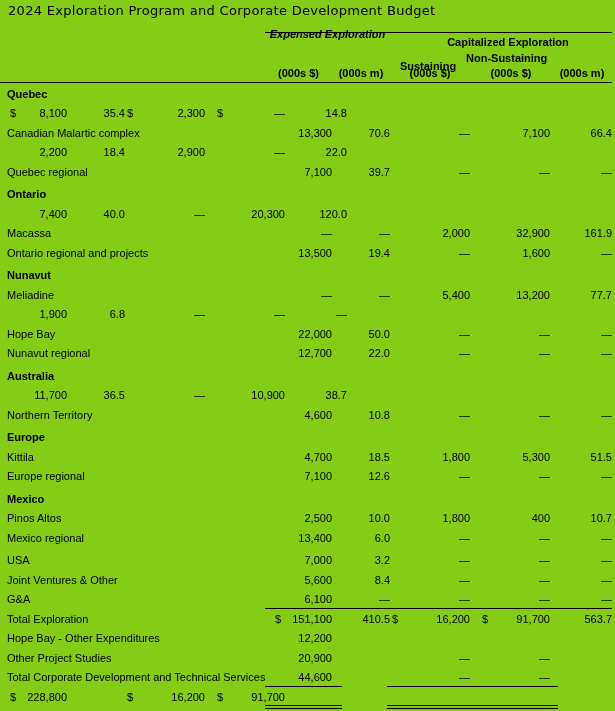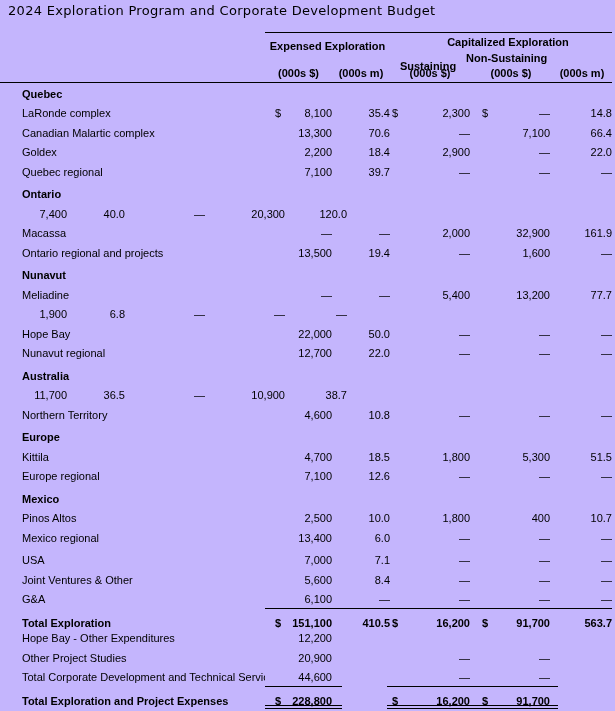--- a/index.html
+++ b/index.html
@@ -1,57 +1,57 @@
 <!DOCTYPE html>
 <html><head>
 <meta charset="utf-8">
 <style>
   html,body { margin:0; padding:0; background:#fff; }
   .page {
     position:relative; width:615px; height:711px; overflow:hidden;
-    background:#c4b5fd; color:#000;
+    background:#84cc16; color:#000;
     font-family:"Liberation Sans", sans-serif; font-size:11px;
   }
   .title {
     position:absolute; left:8px; top:3px;
     font-family:"DejaVu Sans", sans-serif; font-size:13px; letter-spacing:0.3px;
     white-space:nowrap;
   }
   .rule { position:absolute; height:1px; background:#000; }
   .rule-top  { left:265px; top:32px; width:347px; }
   .rule-full { left:0px;  top:82px; width:612px; }
 
   .hdr { position:absolute; font-weight:bold; text-align:center; white-space:nowrap; line-height:13px; }
-  .grp-expensed    { left:265px; top:40px; width:125px; }
+  .grp-expensed    { left:265px; top:28px; width:125px;font-style:italic; }
   .grp-capitalized { left:397px; top:36px; width:222px; }
   .sub-sustaining     { left:390px; top:52px; width:76px;margin-top:8px; }
   .sub-nonsustaining  { left:466px; top:52px; width:68px; }
   .unit.u1 { left:265px; top:67px; width:67px; }
   .unit.u2 { left:332px; top:67px; width:58px; }
   .unit.u3 { left:390px; top:67px; width:80px; }
   .unit.u4 { left:470px; top:67px; width:82px; }
   .unit.u5 { left:552px; top:67px; width:60px; }
 
   .rows { position:absolute; left:0; top:84px; width:612px; }
   .row { position:relative; display:flex; align-items:center; height:19.5px; }
   .spacer { height:3px; }
-  .lbl { width:265px; padding-left:22px; box-sizing:border-box; white-space:nowrap; overflow:hidden; }
+  .lbl { width:265px; padding-left:7px; box-sizing:border-box; white-space:nowrap; overflow:hidden; }
   .cell { position:relative; text-align:right; white-space:nowrap; box-sizing:border-box; }
   .cell.c1 { width:67px; }
   .cell.c2 { width:58px; }
   .cell.c3 { width:80px; }
   .cell.c4 { width:82px; padding-right:2px; }
   .cell.c5 { width:60px; }
   .dollar { position:absolute; top:0; }
   .c1 .dollar { left:10px; }
   .c3 .dollar { left:2px; }
   .c4 .dollar { left:12px; }
 
   .row.section .lbl { font-weight:bold; }
-  .row.total { font-weight:bold;align-items:flex-end; }
+  .row.total { font-weight:normal; }
 
   
   .rule-numeric::after {
     content:""; position:absolute; left:265px; width:347px; bottom:0;
     border-bottom:1px solid #000;
   }
   
   .rule-segments::before {
     content:""; position:absolute; left:265px; width:77px; bottom:0;
     border-bottom:1px solid #000;
@@ -86,37 +86,35 @@
   <div class="hdr unit u3">(000s $)</div>
   <div class="hdr unit u4">(000s $)</div>
   <div class="hdr unit u5">(000s m)</div>
   <div class="rule rule-full"></div>
 
   <div class="rows">
       <div class="row section">
         <div class="lbl">Quebec</div>
       </div>
       <div class="row item">
-        <div class="lbl">LaRonde complex</div>
         <div class="cell c1"><span class="dollar">$</span><span>8,100</span></div>
         <div class="cell c2"><span>35.4</span></div>
         <div class="cell c3"><span class="dollar">$</span><span>2,300</span></div>
         <div class="cell c4"><span class="dollar">$</span><span>—</span></div>
         <div class="cell c5"><span>14.8</span></div>
       </div>
       <div class="row item">
         <div class="lbl">Canadian Malartic complex</div>
         <div class="cell c1"><span>13,300</span></div>
         <div class="cell c2"><span>70.6</span></div>
         <div class="cell c3"><span>—</span></div>
         <div class="cell c4"><span>7,100</span></div>
         <div class="cell c5"><span>66.4</span></div>
       </div>
       <div class="row item">
-        <div class="lbl">Goldex</div>
         <div class="cell c1"><span>2,200</span></div>
         <div class="cell c2"><span>18.4</span></div>
         <div class="cell c3"><span>2,900</span></div>
         <div class="cell c4"><span>—</span></div>
         <div class="cell c5"><span>22.0</span></div>
       </div>
       <div class="row item">
         <div class="lbl">Quebec regional</div>
         <div class="cell c1"><span>7,100</span></div>
         <div class="cell c2"><span>39.7</span></div>
@@ -242,21 +240,21 @@
         <div class="cell c1"><span>13,400</span></div>
         <div class="cell c2"><span>6.0</span></div>
         <div class="cell c3"><span>—</span></div>
         <div class="cell c4"><span>—</span></div>
         <div class="cell c5"><span>—</span></div>
       </div>
       <div class="spacer"></div>
       <div class="row item">
         <div class="lbl">USA</div>
         <div class="cell c1"><span>7,000</span></div>
-        <div class="cell c2"><span>7.1</span></div>
+        <div class="cell c2"><span>3.2</span></div>
         <div class="cell c3"><span>—</span></div>
         <div class="cell c4"><span>—</span></div>
         <div class="cell c5"><span>—</span></div>
       </div>
       <div class="row item">
         <div class="lbl">Joint Ventures &amp; Other</div>
         <div class="cell c1"><span>5,600</span></div>
         <div class="cell c2"><span>8.4</span></div>
         <div class="cell c3"><span>—</span></div>
         <div class="cell c4"><span>—</span></div>
@@ -296,21 +294,20 @@
       </div>
       <div class="row item rule-segments">
         <div class="lbl">Total Corporate Development and Technical Services</div>
         <div class="cell c1"><span>44,600</span></div>
         <div class="cell c2"><span></span></div>
         <div class="cell c3"><span>—</span></div>
         <div class="cell c4"><span>—</span></div>
         <div class="cell c5"><span></span></div>
       </div>
       <div class="row total rule-double">
-        <div class="lbl">Total Exploration and Project Expenses</div>
         <div class="cell c1"><span class="dollar">$</span><span>228,800</span></div>
         <div class="cell c2"><span></span></div>
         <div class="cell c3"><span class="dollar">$</span><span>16,200</span></div>
         <div class="cell c4"><span class="dollar">$</span><span>91,700</span></div>
         <div class="cell c5"><span></span></div>
       </div>
     </div>
 </div>
 
 </body></html>

